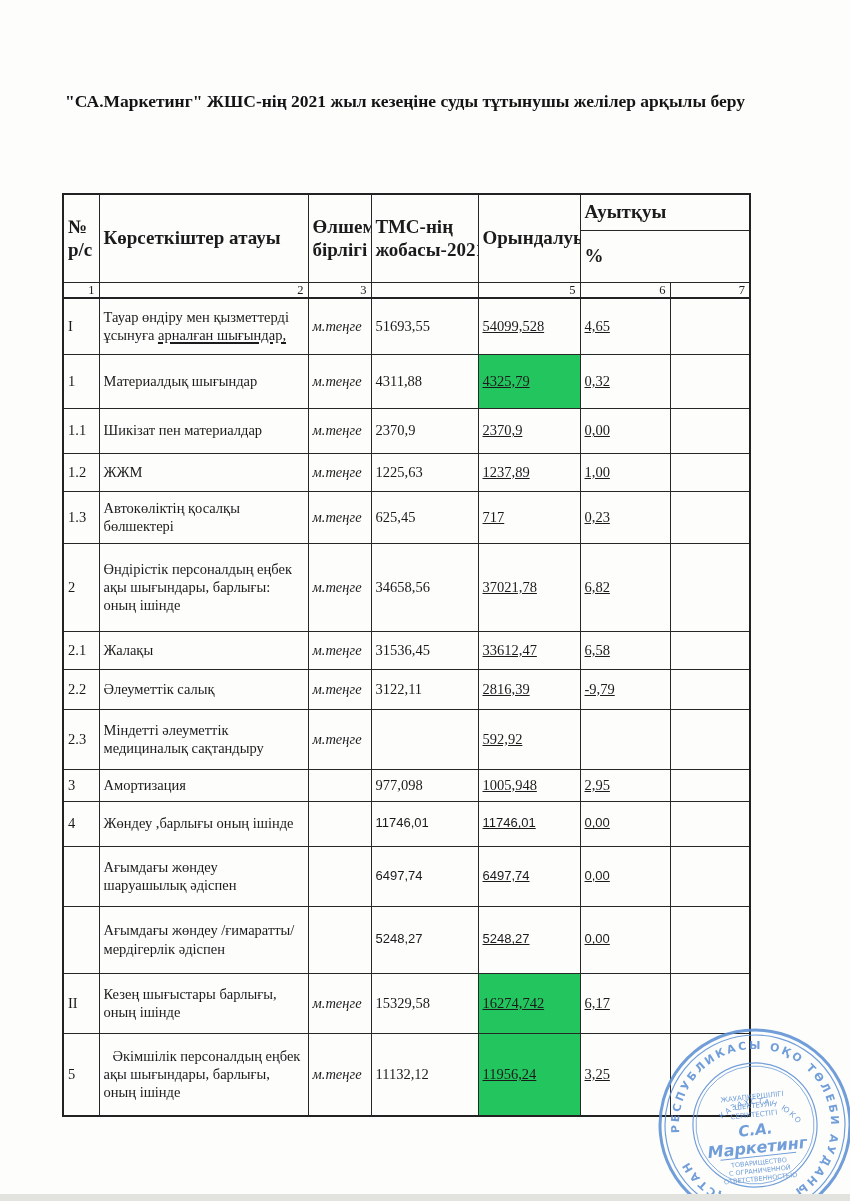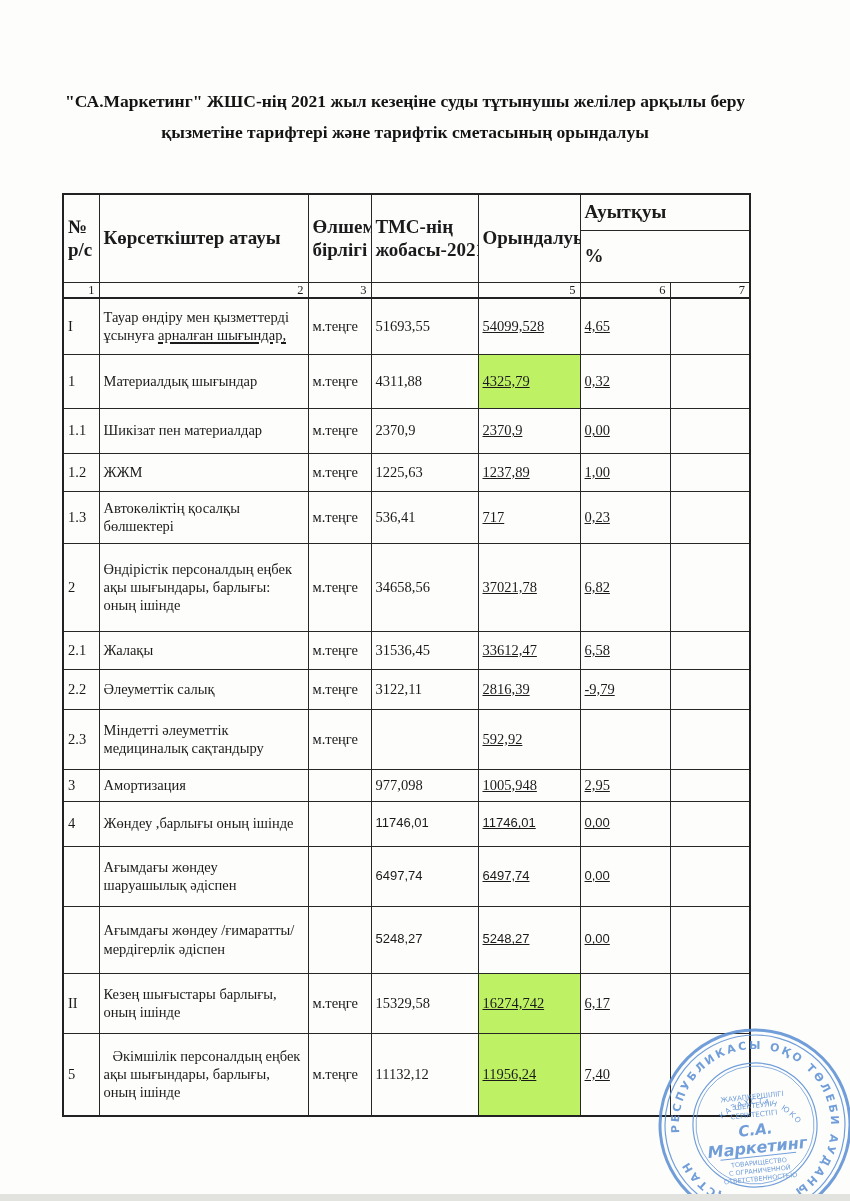--- a/index.html
+++ b/index.html
@@ -39,29 +39,29 @@
   table.main { border:2px solid #222; }
   tr.h-a th, tr.h-b th { font-weight:bold; font-size:19px; }
   tr.h-a { height:36px; }
   tr.h-b { height:52px; }
   tr.nums { height:16px; }
   tr.nums td {
     font-size:12.5px; text-align:right; padding:0 4px;
     border-bottom:2.4px solid #222; line-height:14px;
   }
   td.c-name { padding-left:7px; padding-right:4px; }
-  td.c-unit { padding-left:5px; }
+  td.c-unit { padding-left:5px;font-style:italic; }
   td.c-plan, td.c-actual { text-align:right; font-size:15px; padding-right:9px; }
   td.c-dev  { text-align:right; font-size:15.5px; padding-right:14px; }
   td.c-actual, td.c-dev { font-weight:bold;text-decoration:underline; }
   .b  { font-weight:bold; }
   .inset { padding-left:48px; }
   .ind  { text-indent:9px; }
   .sm { font-size:13px !important; font-family:"Liberation Sans", sans-serif; }
-  .shade { background:#bef264; }
+  .shade { background:#22c55e; }
   .u { text-decoration:underline; text-decoration-thickness:2px; text-underline-offset:2px; }
   th.h-num { white-space:pre-line; }
 
   
   .stamp {
     position:absolute; left:655px; top:1025px; width:200px; height:200px;
     opacity:0.88; transform:rotate(-6deg);
     font-family:"DejaVu Sans", sans-serif;
   }
   
@@ -70,21 +70,20 @@
     background:#e2e2df;
   }
 </style>
 </head>
 <body>
 
 <div class="page">
 
   <div class="doc-title">
     <div>"СА.Маркетинг" ЖШС-нің 2021 жыл кезеңіне суды тұтынушы желілер арқылы беру</div>
-    <div>қызметіне тарифтері және тарифтік сметасының орындалуы</div>
   </div>
 
   <table class="main">
     <colgroup>
       <col style="width:36px">
         <col style="width:209px">
         <col style="width:63px">
       <col style="width:107px">
         <col style="width:102px">
         <col style="width:90px">
@@ -147,21 +146,21 @@
           <td class="c-unit">м.теңге</td>
           <td class="c-plan">1225,63</td>
           <td class="c-actual">1237,89</td>
           <td class="c-dev">1,00</td>
           <td class="c-extra"></td>
         </tr>
         <tr style="height: 52px;">
           <td class="c-num">1.3</td>
           <td class="c-name">Автокөліктің қосалқы бөлшектері</td>
           <td class="c-unit">м.теңге</td>
-          <td class="c-plan">536,41</td>
+          <td class="c-plan">625,45</td>
           <td class="c-actual">717</td>
           <td class="c-dev">0,23</td>
           <td class="c-extra"></td>
         </tr>
         <tr style="height: 88px;">
           <td class="c-num b">2</td>
           <td class="c-name b">Өндірістік персоналдың еңбек ақы шығындары, барлығы: оның ішінде</td>
           <td class="c-unit">м.теңге</td>
           <td class="c-plan b">34658,56</td>
           <td class="c-actual">37021,78</td>
@@ -239,21 +238,21 @@
           <td class="c-actual shade">16274,742</td>
           <td class="c-dev">6,17</td>
           <td class="c-extra"></td>
         </tr>
         <tr style="height: 83px;">
           <td class="c-num">5</td>
           <td class="c-name ind">Әкімшілік персоналдың еңбек ақы шығындары, барлығы, оның ішінде</td>
           <td class="c-unit">м.теңге</td>
           <td class="c-plan b">11132,12</td>
           <td class="c-actual shade">11956,24</td>
-          <td class="c-dev">7,40</td>
+          <td class="c-dev">3,25</td>
           <td class="c-extra"></td>
         </tr>
       </tbody>
   </table>
 
   <div class="stamp">
     <svg width="200" height="200" viewBox="0 0 200 200">
       <defs>
         <path id="ringPath" d="M 100,100 m -76,0 a 76,76 0 1,1 152,0 a 76,76 0 1,1 -152,0"></path>
         <path id="arcPath" d="M 100,100 m -47,14 a 49,49 0 0,1 94,0"></path>

